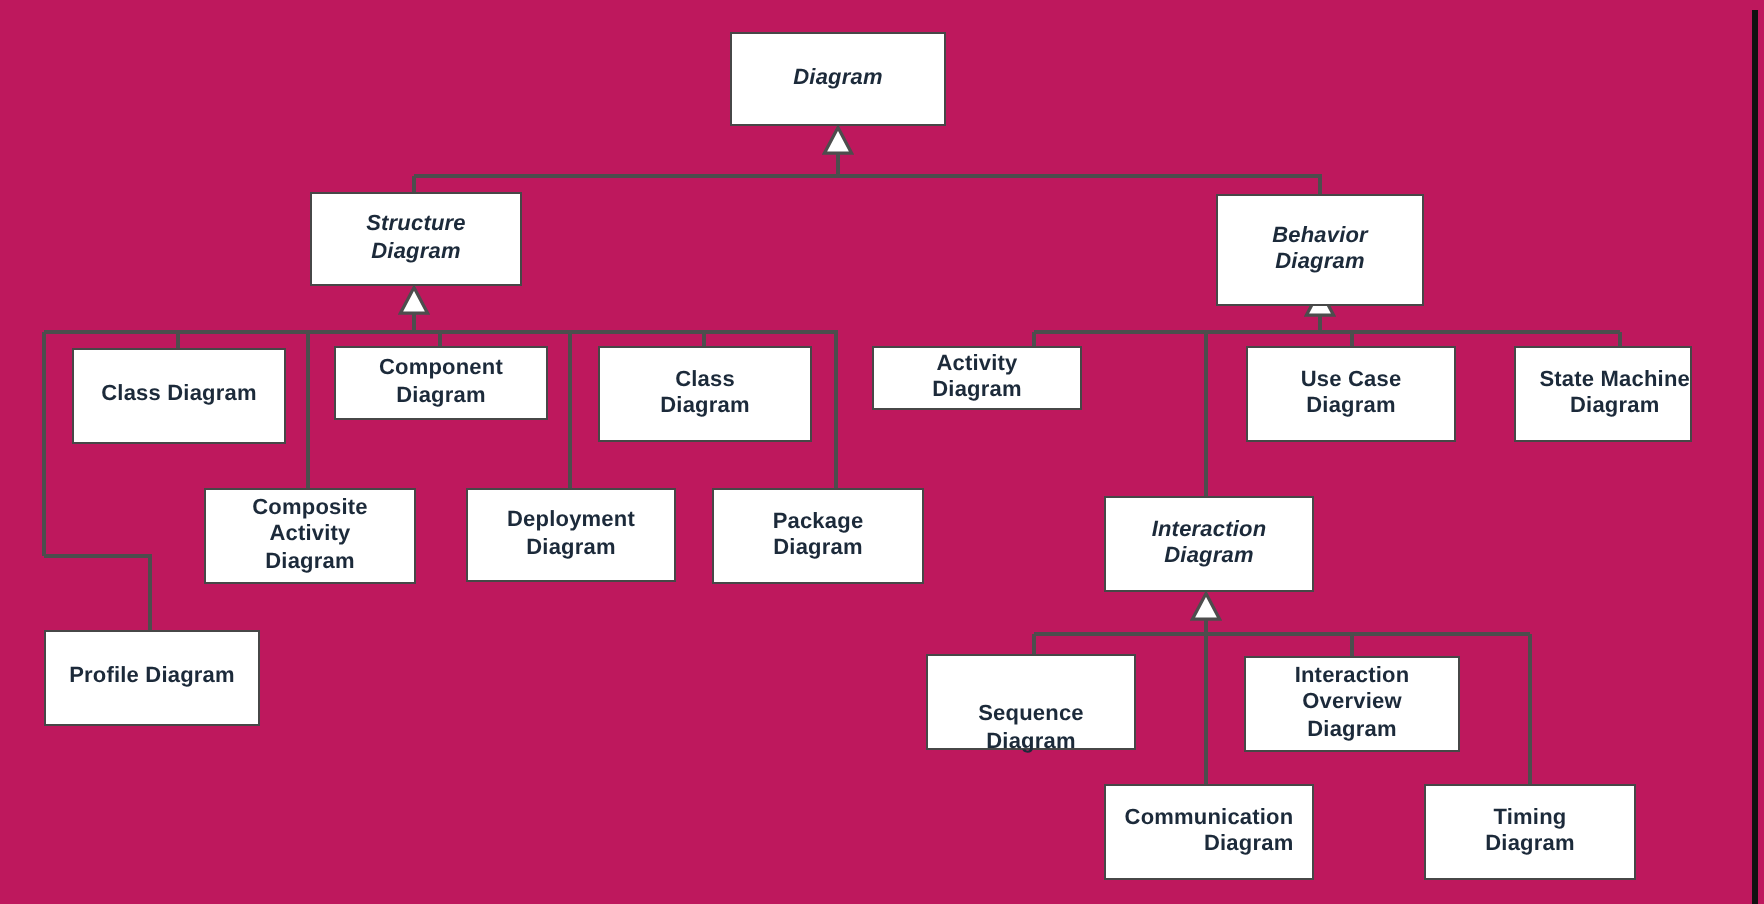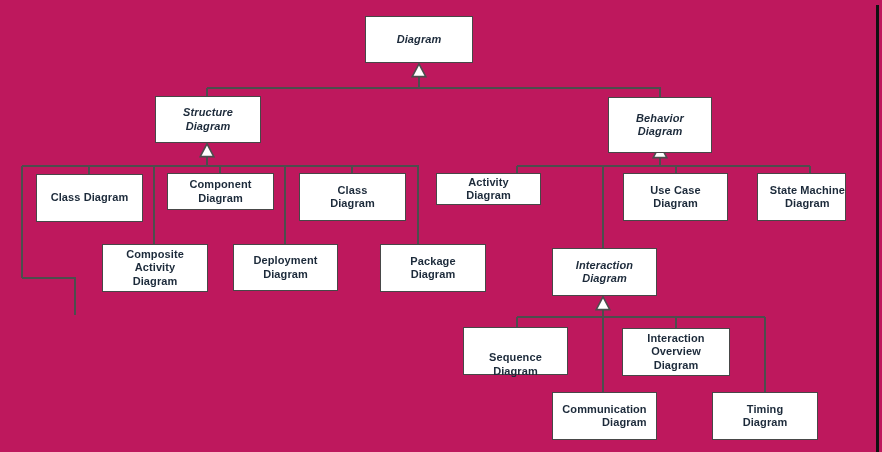--- a/index.html
+++ b/index.html
@@ -90,23 +90,26 @@
       </div>
       <div class="node" style="left: 102px; top: 244px; width: 106px; height: 48px; border-color: rgb(71, 71, 71);">
         <span class="lbl" style="color: rgb(28, 42, 58);">Composite
 Activity
 Diagram</span>
       </div>
       <div class="node" style="left: 233px; top: 244px; width: 105px; height: 47px; border-color: rgb(71, 71, 71);">
         <span class="lbl" style="color: rgb(28, 42, 58);">Deployment
 Diagram</span>
       </div>
-      <div class="node" style="left: 380px; top: 244px; width: 106px; height: 48px; border-color: rgb(71, 71, 71);">
+      <div class="node" style="left: 356px; top: 244px; width: 106px; height: 48px; border-color: rgb(71, 71, 71);">
         <span class="lbl" style="color: rgb(28, 42, 58);">Package
 Diagram</span>
+      </div>
+      <div class="node" style="left: 22px; top: 315px; width: 108px; height: 48px; border-color: rgb(71, 71, 71);">
+        <span class="lbl" style="color: rgb(28, 42, 58);">Profile Diagram</span>
       </div>
       <div class="node" style="left: 436px; top: 173px; width: 105px; height: 32px; border-color: rgb(71, 71, 71);">
         <span class="lbl" style="color: rgb(28, 42, 58);">Activity
 Diagram</span>
       </div>
       <div class="node" style="left: 623px; top: 173px; width: 105px; height: 48px; border-color: rgb(71, 71, 71);">
         <span class="lbl" style="color: rgb(28, 42, 58);">Use Case
 Diagram</span>
       </div>
       <div class="node" style="left: 757px; top: 173px; width: 89px; height: 48px; border-color: rgb(71, 71, 71); justify-content: flex-end;">

